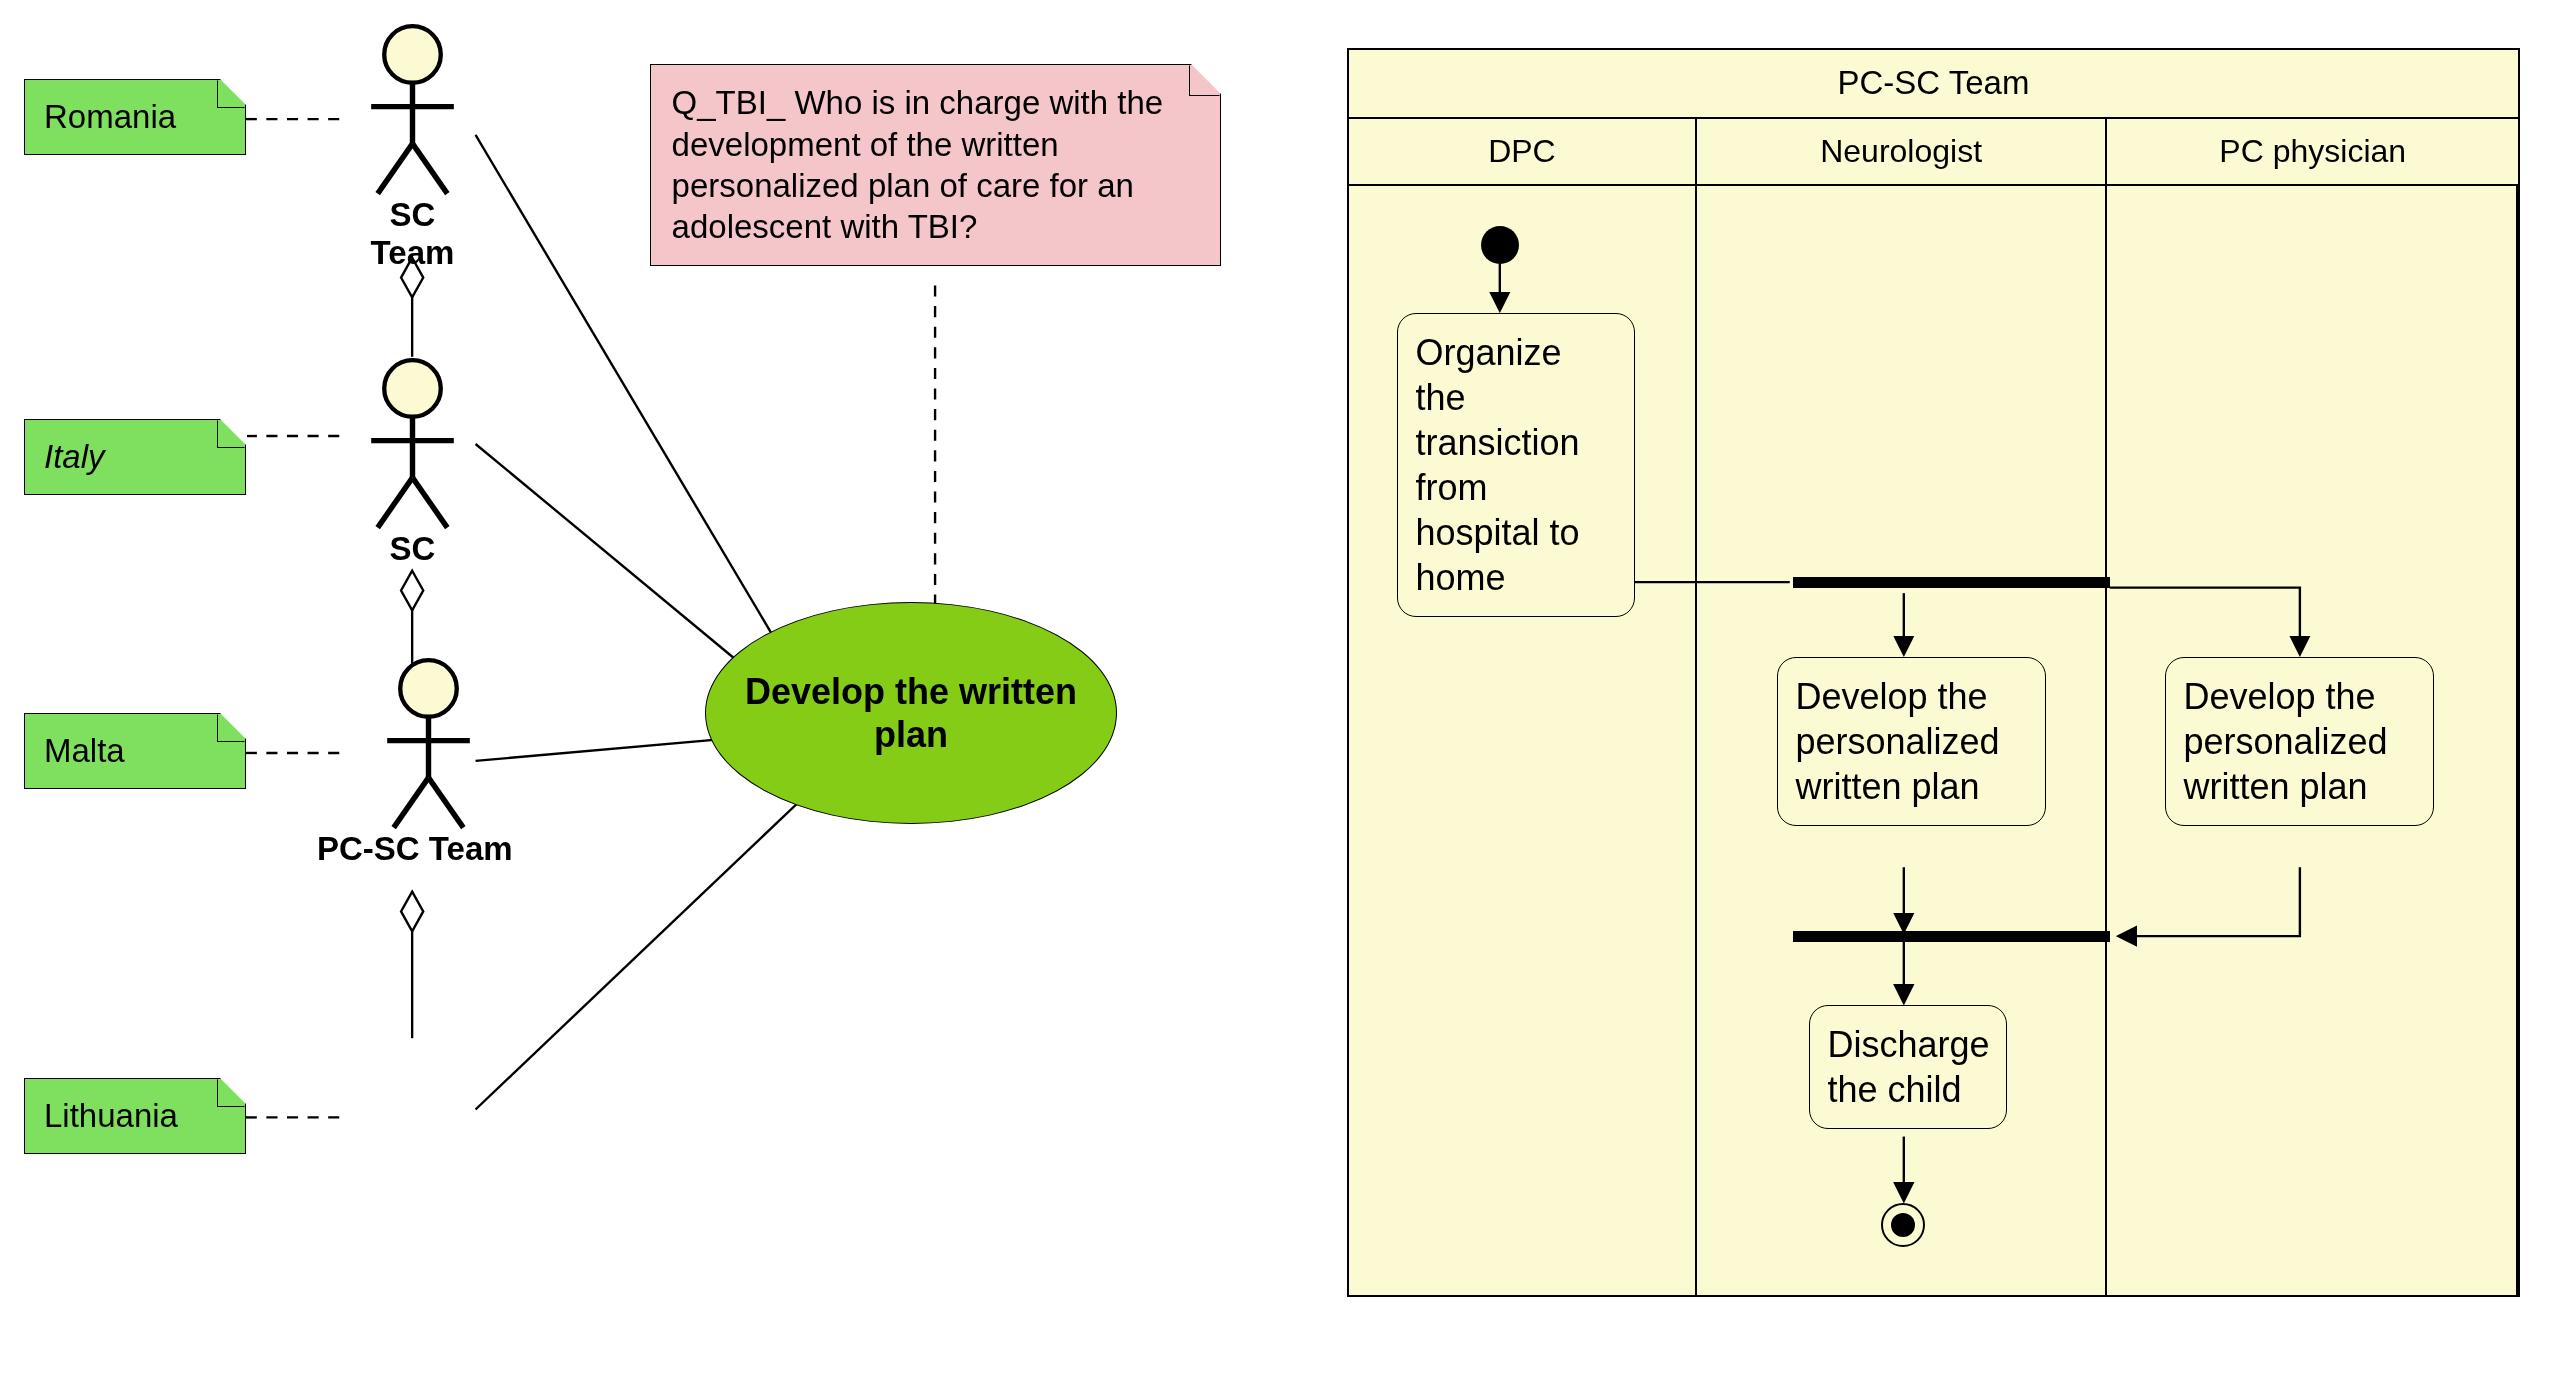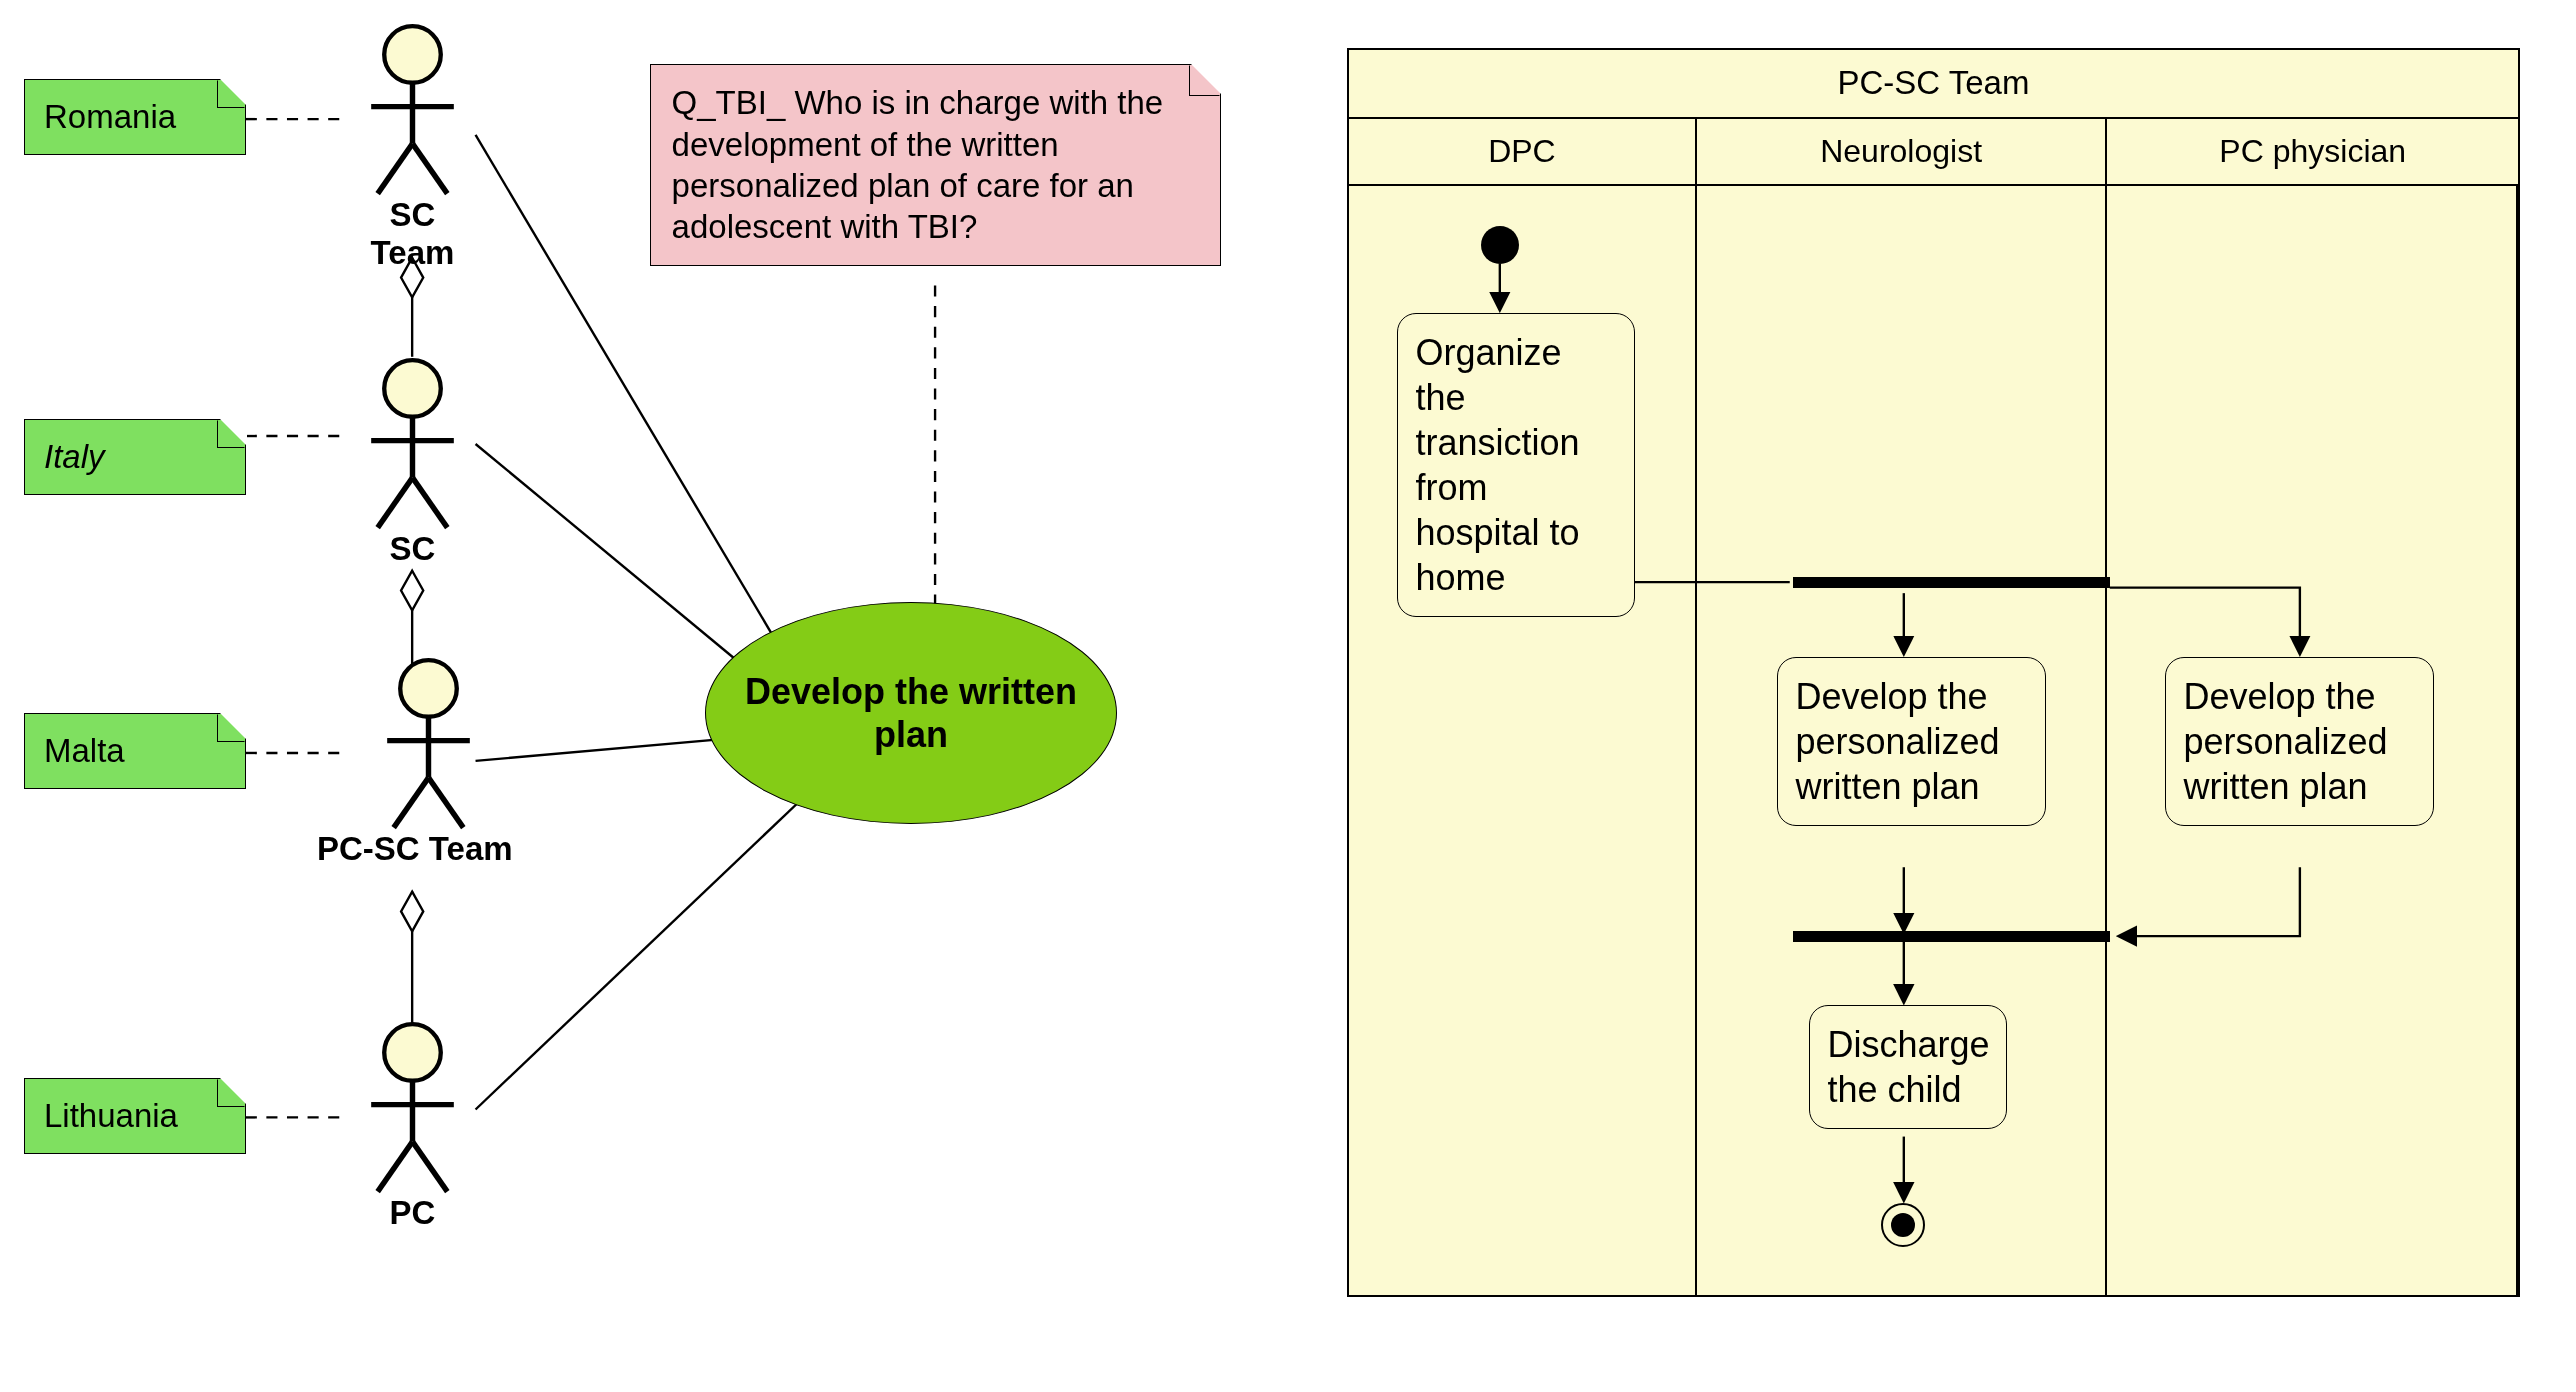--- a/index.html
+++ b/index.html
@@ -286,30 +286,20 @@
       <svg class="actor-svg" viewBox="0 0 100 160">
         <circle cx="50" cy="28" r="26" fill="#FCFAD2" stroke="#000" stroke-width="4"></circle>
         <line x1="50" y1="54" x2="50" y2="110" stroke="#000" stroke-width="5"></line>
         <line x1="12" y1="76" x2="88" y2="76" stroke="#000" stroke-width="5"></line>
         <line x1="50" y1="110" x2="18" y2="156" stroke="#000" stroke-width="5"></line>
         <line x1="50" y1="110" x2="82" y2="156" stroke="#000" stroke-width="5"></line>
       </svg>
       <div class="actor-label" style="white-space:nowrap; margin-left:-32px;">PC-SC Team</div>
     </div>
 
-    <div class="actor" style="top:1006px; left:333px;">
-      <svg class="actor-svg" viewBox="0 0 100 160">
-        <circle cx="50" cy="28" r="26" fill="#FCFAD2" stroke="#000" stroke-width="4"></circle>
-        <line x1="50" y1="54" x2="50" y2="110" stroke="#000" stroke-width="5"></line>
-        <line x1="12" y1="76" x2="88" y2="76" stroke="#000" stroke-width="5"></line>
-        <line x1="50" y1="110" x2="18" y2="156" stroke="#000" stroke-width="5"></line>
-        <line x1="50" y1="110" x2="82" y2="156" stroke="#000" stroke-width="5"></line>
-      </svg>
-      <div class="actor-label">PC</div>
-    </div>
 
     <div class="note-pink" style="top:48px; left:634px;">
       <span>Q_TBI_ Who is in charge with the development of the written personalized plan of care for an adolescent with TBI?</span>
     </div>
 
     <div class="usecase" style="top:586px; left:689px; width:412px; height:222px;">
       <span>Develop the written plan</span>
     </div>
 
   </div>

